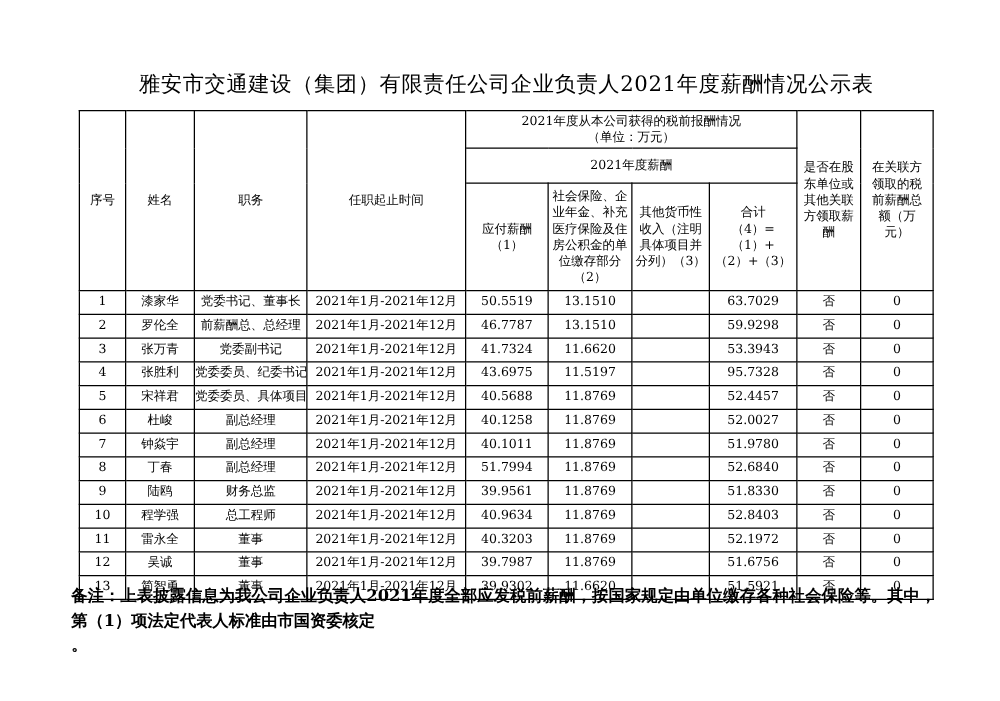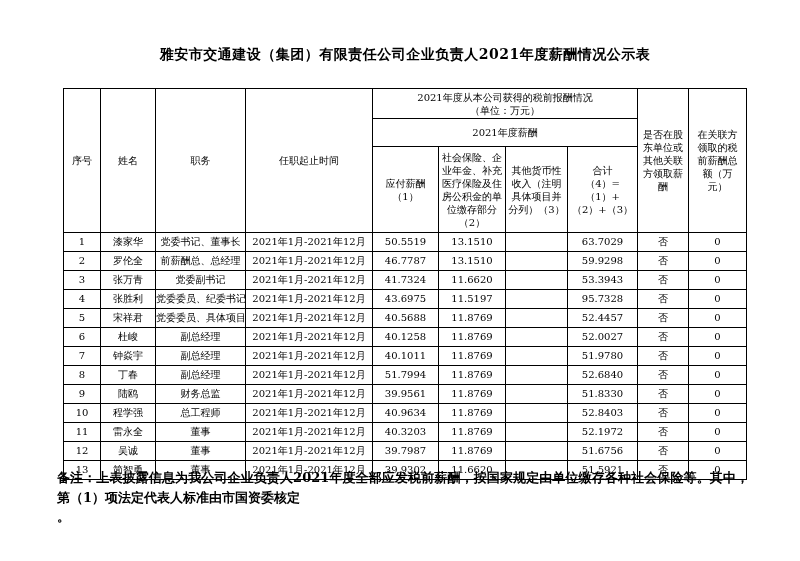--- a/index.html
+++ b/index.html
@@ -2,22 +2,22 @@
 <html><head>
 <meta charset="utf-8">
 <style>
   html,body{margin:0;padding:0;}
   body{
     width:800px;height:561px;background:#ffffff;color:#000;
     font-family:"DejaVu Serif","Liberation Serif",serif;
   }
   .page{position:relative;width:800px;height:561px;background:#fff;overflow:hidden;}
   .title{
-    position:absolute;top:46px;left:63px;width:684px;
-    text-align:center;font-size:14px;font-weight:bold;letter-spacing:0.5px;
+    position:absolute;top:56px;left:63px;width:684px;
+    text-align:center;font-size:17px;font-weight:normal;letter-spacing:0.5px;
     white-space:nowrap;
   }
   table.salary{
     position:absolute;top:88px;left:63px;
     border-collapse:collapse;table-layout:fixed;width:684px;
   }
   table.salary th, table.salary td{
     border:1px solid #000;
     text-align:center;vertical-align:middle;
     font-size:10px;padding:0;overflow:hidden;

